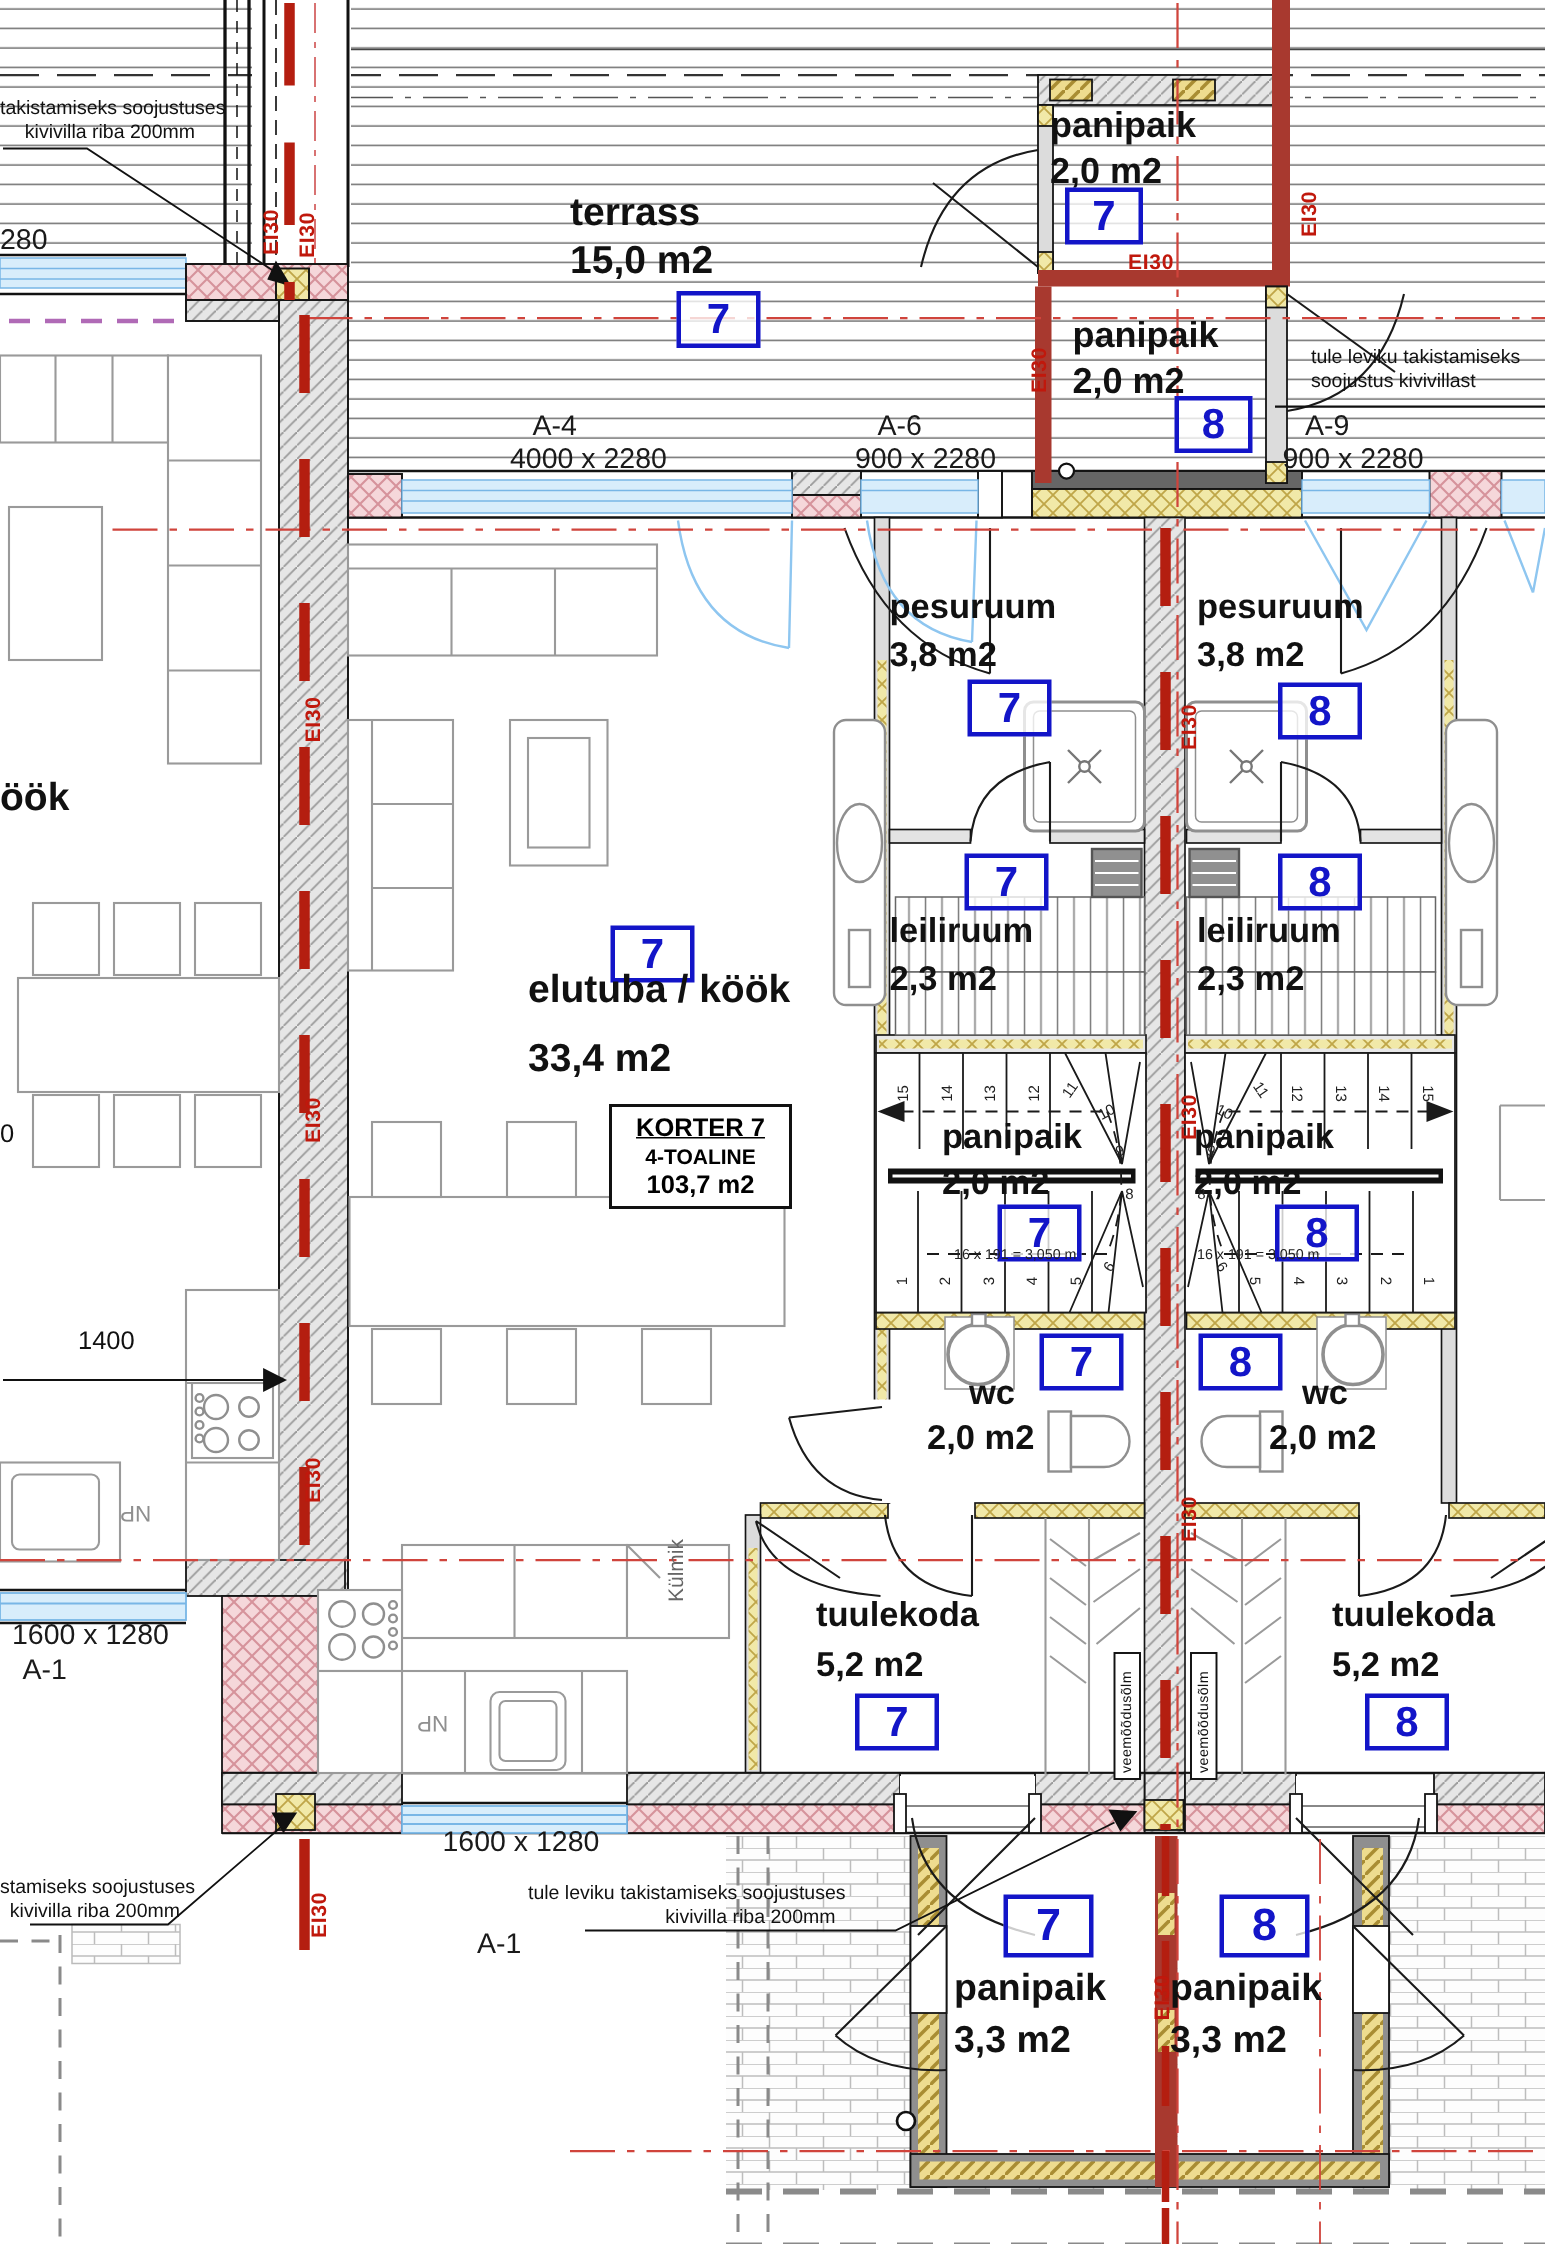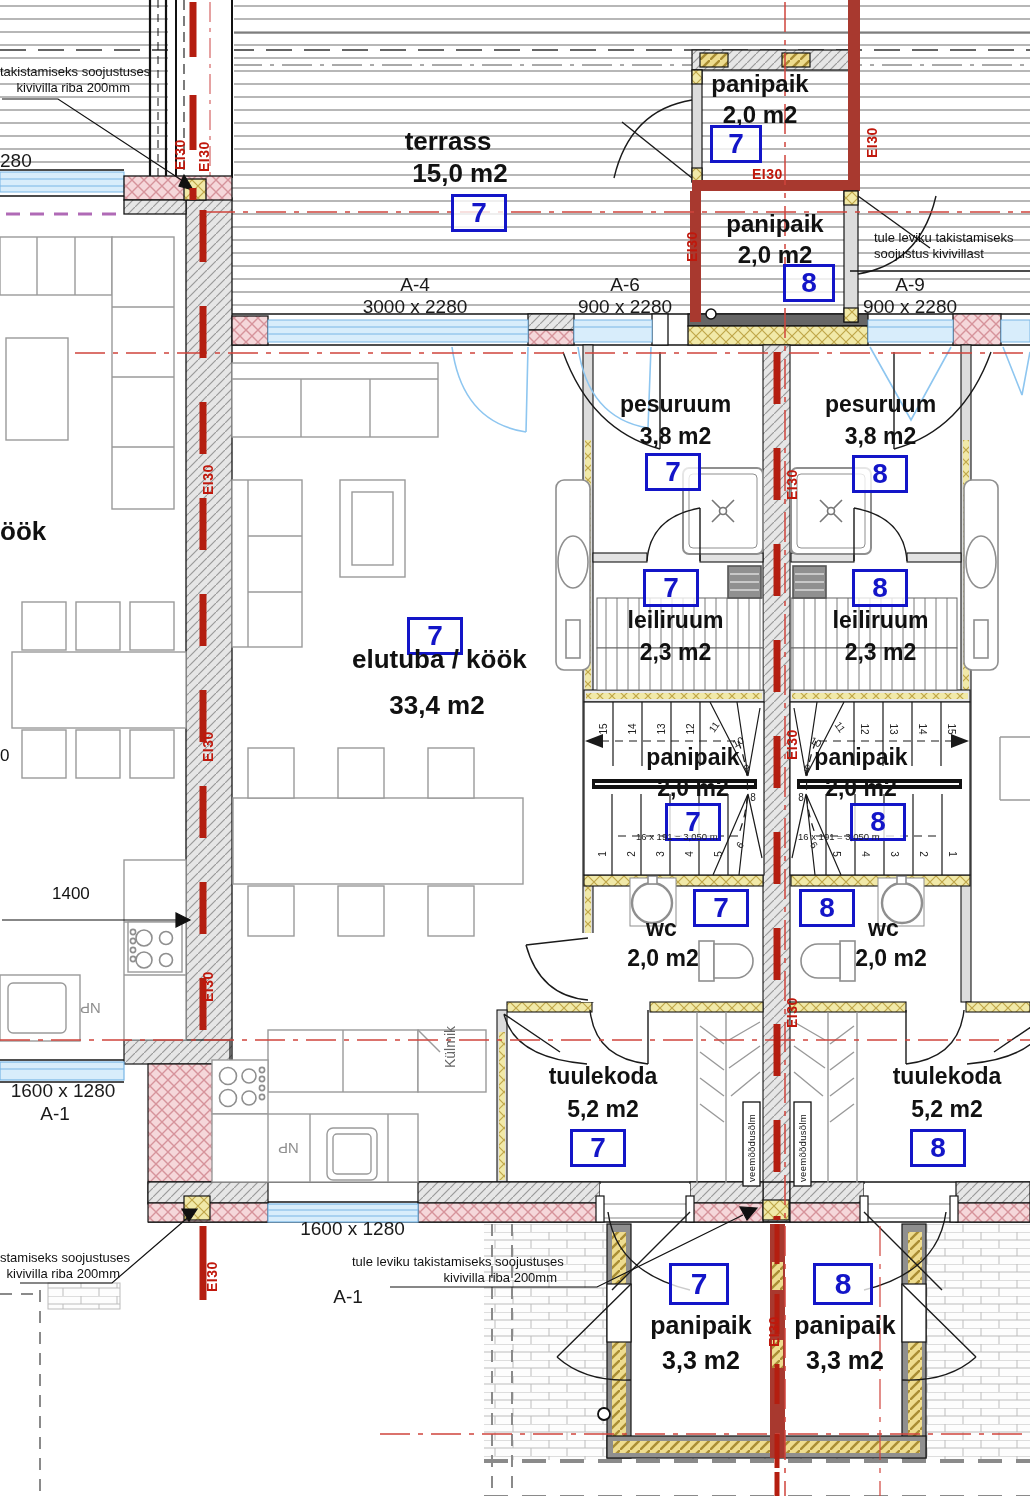--- a/index.html
+++ b/index.html
@@ -1,20 +1,20 @@
 <!DOCTYPE html>
 <html><head>
 <meta charset="utf-8">
 <style>
   html,body{margin:0;padding:0;background:#fff}
   #plan{position:relative;width:1030px;height:1496px;overflow:hidden;background:#fff;
         font-family:"Liberation Sans",sans-serif}
   #plan svg{position:absolute;left:0;top:0}
   .t{position:absolute;color:#111;white-space:nowrap}
-  .c{text-align:center}
+  .c{}
   .right{text-align:right}
   .rm{font-weight:bold;font-size:23px}
   .big{font-size:26px;font-weight:bold}
   .md{font-size:24px;font-weight:bold}
   .b{position:absolute;box-sizing:border-box;width:56px;height:38px;border:3px solid #1315c8;
      color:#1315c8;font-weight:bold;font-size:28px;line-height:31px;text-align:center;
      background:rgba(255,255,255,.78)}
   .b.lg{width:60px;height:42px;line-height:35px;font-size:30px}
   .ei{position:absolute;color:#c0180c;font-weight:bold;font-size:14px;letter-spacing:.5px;white-space:nowrap}
   .v{transform:rotate(-90deg);transform-origin:0 0}
@@ -422,39 +422,39 @@
   <line x1="777" y1="1472" x2="777" y2="1504" stroke-width="5"></line>
 </g>
 </svg>
 
 <div class="t note right" style="left:0;top:64px;width:130px">
   <div>takistamiseks soojustuses</div>
   <div>kivivilla riba 200mm</div>
 </div>
 <div class="t w" style="left:0;top:150px">280</div>
 
-<div class="t big c" style="left:368px;top:126px;width:160px">terrass</div>
+<div class="t big c" style="left:380px;top:126px;width:160px">terrass</div>
 <div class="t big c" style="left:380px;top:158px;width:160px">15,0 m2</div>
 <div class="b" style="left:451px;top:194px">7</div>
 
 <div class="t md c" style="left:700px;top:70px;width:120px">panipaik</div>
 <div class="t md c" style="left:700px;top:101px;width:120px">2,0 m2</div>
 <div class="b" style="left:710px;top:125px;width:52px">7</div>
 
 <div class="t md c" style="left:715px;top:210px;width:120px">panipaik</div>
 <div class="t md c" style="left:715px;top:241px;width:120px">2,0 m2</div>
 <div class="b" style="left:783px;top:264px;width:52px">8</div>
 
 <div class="t note" style="left:874px;top:230px;width:165px">
   <div>tule leviku takistamiseks</div>
   <div>soojustus kivivillast</div>
 </div>
 
 <div class="t w c" style="left:355px;top:274px;width:120px">A-4</div>
-<div class="t w c" style="left:340px;top:296px;width:150px">3000 x 2280</div>
+<div class="t w c" style="left:340px;top:296px;width:150px">4000 x 2280</div>
 <div class="t w c" style="left:585px;top:274px;width:80px">A-6</div>
 <div class="t w c" style="left:570px;top:296px;width:110px">900 x 2280</div>
 <div class="t w c" style="left:870px;top:274px;width:80px">A-9</div>
 <div class="t w c" style="left:855px;top:296px;width:110px">900 x 2280</div>
 
 <div class="t rm c" style="left:593px;top:391px;width:165px">pesuruum</div>
 <div class="t rm c" style="left:593px;top:423px;width:165px">3,8 m2</div>
 <div class="b" style="left:645px;top:453px">7</div>
 <div class="t rm c" style="left:798px;top:391px;width:165px">pesuruum</div>
 <div class="t rm c" style="left:798px;top:423px;width:165px">3,8 m2</div>
@@ -464,20 +464,25 @@
 <div class="t rm c" style="left:593px;top:607px;width:165px">leiliruum</div>
 <div class="t rm c" style="left:593px;top:639px;width:165px">2,3 m2</div>
 <div class="b" style="left:852px;top:569px">8</div>
 <div class="t rm c" style="left:798px;top:607px;width:165px">leiliruum</div>
 <div class="t rm c" style="left:798px;top:639px;width:165px">2,3 m2</div>
 
 <div class="b" style="left:407px;top:617px">7</div>
 <div class="t big c" style="left:352px;top:644px;width:170px">elutuba / köök</div>
 <div class="t big c" style="left:352px;top:690px;width:170px">33,4 m2</div>
 
+<div class="korter" style="left:406px;top:736px">
+  <div class="l1">KORTER 7</div>
+  <div class="l2">4-TOALINE</div>
+  <div class="l3">103,7 m2</div>
+</div>
 
 <div class="t rm c" style="left:628px;top:744px;width:130px">panipaik</div>
 <div class="t rm c" style="left:628px;top:775px;width:130px">2,0 m2</div>
 <div class="b" style="left:665px;top:803px">7</div>
 <div class="t rm c" style="left:796px;top:744px;width:130px">panipaik</div>
 <div class="t rm c" style="left:796px;top:775px;width:130px">2,0 m2</div>
 <div class="b" style="left:850px;top:803px">8</div>
 <div class="ann" style="left:636px;top:831px">16 x 191 = 3,050 m</div>
 <div class="ann" style="left:798px;top:831px">16 x 191 = 3,050 m</div>
 

